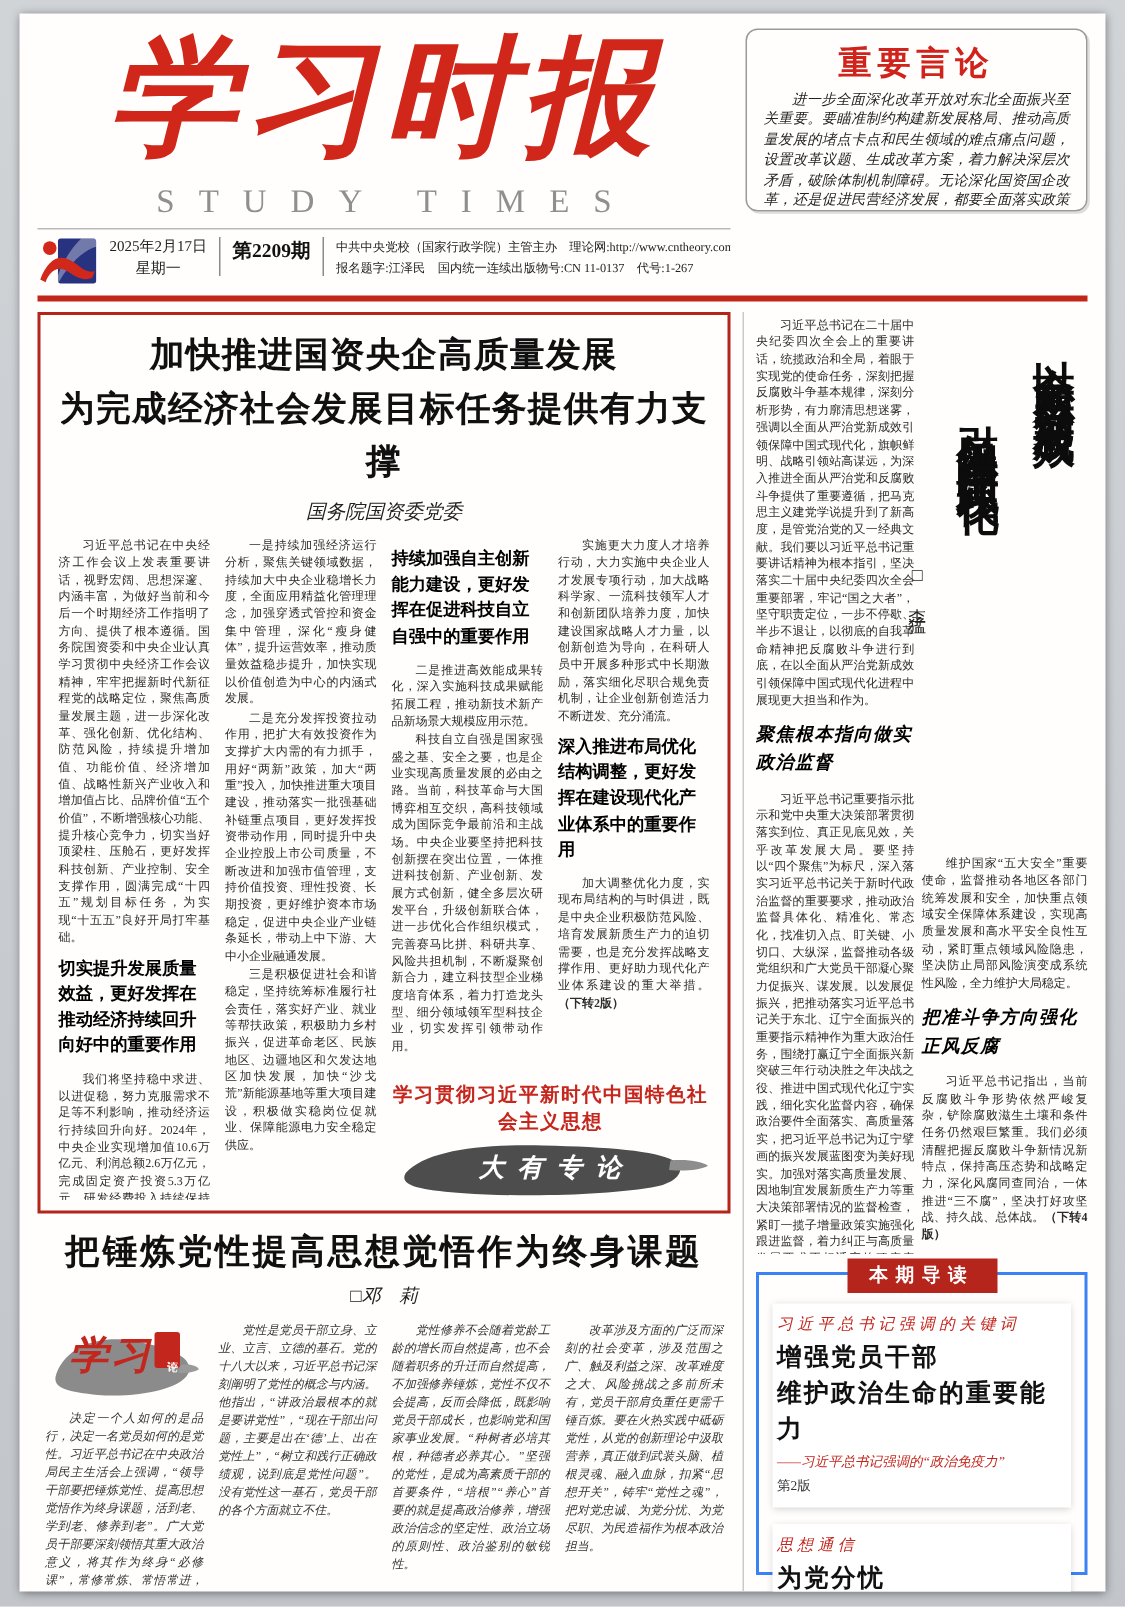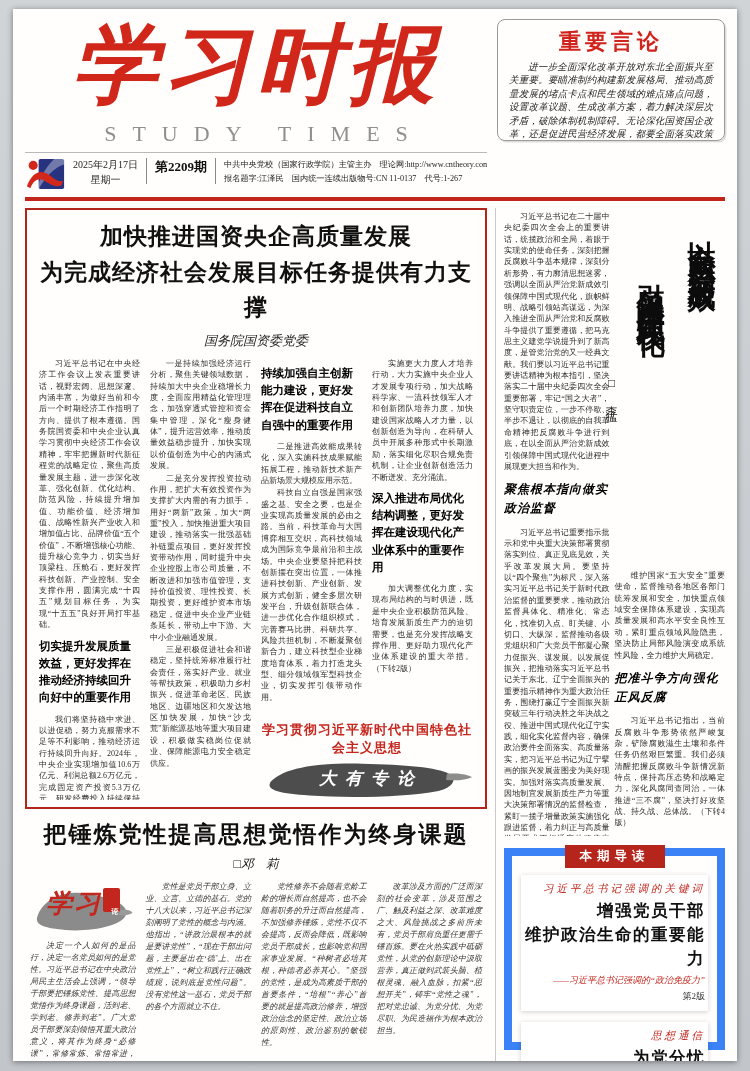--- a/index.html
+++ b/index.html
@@ -40,21 +40,21 @@
   .lead h1 { text-align:center; font-size:23px; line-height:1.55; letter-spacing:1px; color:#101010; font-weight:bold; }
   .lead .byline { text-align:center; font-size:13px; margin:6px 0 8px; font-style:italic; color:#222; }
   .lead-cols { display:flex; height:442px; overflow:hidden; }
   .lcol { width:25%; padding:0 5px; font-size:8px; line-height:1.42; text-align:justify; color:#2c2c2c; }
   .lcol p { text-indent:2em; margin-bottom:1px; }
   .sub { font-family:"Liberation Sans", sans-serif; font-weight:bold; font-size:11.5px; line-height:1.5;
          margin:7px 0; text-indent:0 !important; color:#000; text-align:left; }
   .pair { width:50%; display:flex; flex-direction:column; }
   .pair-cols { flex:1; display:flex; overflow:hidden; }
   .pair-cols .lcol { width:50%; }
-  .turn { font-weight:normal; }
+  .turn { font-weight:bold; }
   .promo { flex:none; text-align:center; padding-top:5px; }
   .promo-line { color:#c5261d; font-weight:bold; font-size:13px; letter-spacing:1px;
                 font-family:"Liberation Sans", sans-serif; }
   .brush { position:relative; width:212px; height:40px; margin:3px auto 0; }
   .brush svg { position:absolute; inset:0; width:100%; height:100%; }
   .brush .stamp-text { position:relative; color:#fff; font-style:italic; font-weight:bold; font-size:17px;
                        letter-spacing:9px; line-height:38px; padding-left:8px; }
 
   
   .bottom-art { margin-top:10px; }
@@ -77,25 +77,25 @@
   .ra p { text-indent:2em; margin-bottom:1px; color:#2b2b2b; }
   .sub2 { font-weight:bold; font-style:italic; font-size:12px; line-height:1.6; margin:8px 0;
           text-indent:0 !important; letter-spacing:1px; color:#000; text-align:left; }
   .ra-colB { width:50%; font-size:8px; line-height:1.42; text-align:justify; }
   .vtitle { height:362px; display:flex; justify-content:flex-end; gap:11px; padding:10px 4px 0 0; }
   .vline { writing-mode:vertical-rl; font-size:28px; font-weight:bold; letter-spacing:5px; color:#0c0c0c; }
   .vline.l2 { margin-top:44px; }
   .vauthor { writing-mode:vertical-rl; font-size:12px; letter-spacing:6px; padding-top:158px; color:#222; }
 
   
-  .digest { margin-top:12px; border:8px solid #3b82f6; position:relative; padding:12px 7px 4px; height:202px; overflow:visible; }
+  .digest { margin-top:12px; border:2px solid #3b82f6; position:relative; padding:12px 7px 4px; height:202px; overflow:visible; }
   .digest-badge { position:absolute; top:-11px; left:50%; transform:translateX(-50%); background:#b5251b;
                   color:#fff; font-size:12.5px; font-weight:bold; letter-spacing:5px; padding:3px 15px;
                   font-family:"Liberation Sans", sans-serif; white-space:nowrap; }
-  .ditem { box-shadow:0 1px 5px rgba(0,0,0,.18); padding:7px 3px 8px; text-align:right; margin:7px 2px 11px; background:#fff; }
+  .ditem { box-shadow:0 1px 5px rgba(0,0,0,.18); padding:7px 3px 8px; text-align:left; margin:7px 2px 11px; background:#fff; }
   .dkick { color:#c3261d; font-size:10.5px; font-style:italic; letter-spacing:3px; }
   .dtitle { font-size:16.5px; font-weight:bold; line-height:1.45; letter-spacing:1.5px; margin-top:3px; color:#111; }
   .dsub { color:#c3261d; font-size:9px; font-style:italic; margin-top:3px; }
   .dpage { font-size:9px; margin-top:3px; color:#333; }
 </style>
 </head>
 <body>
 
 <div class="canvas">
   <div class="page">

